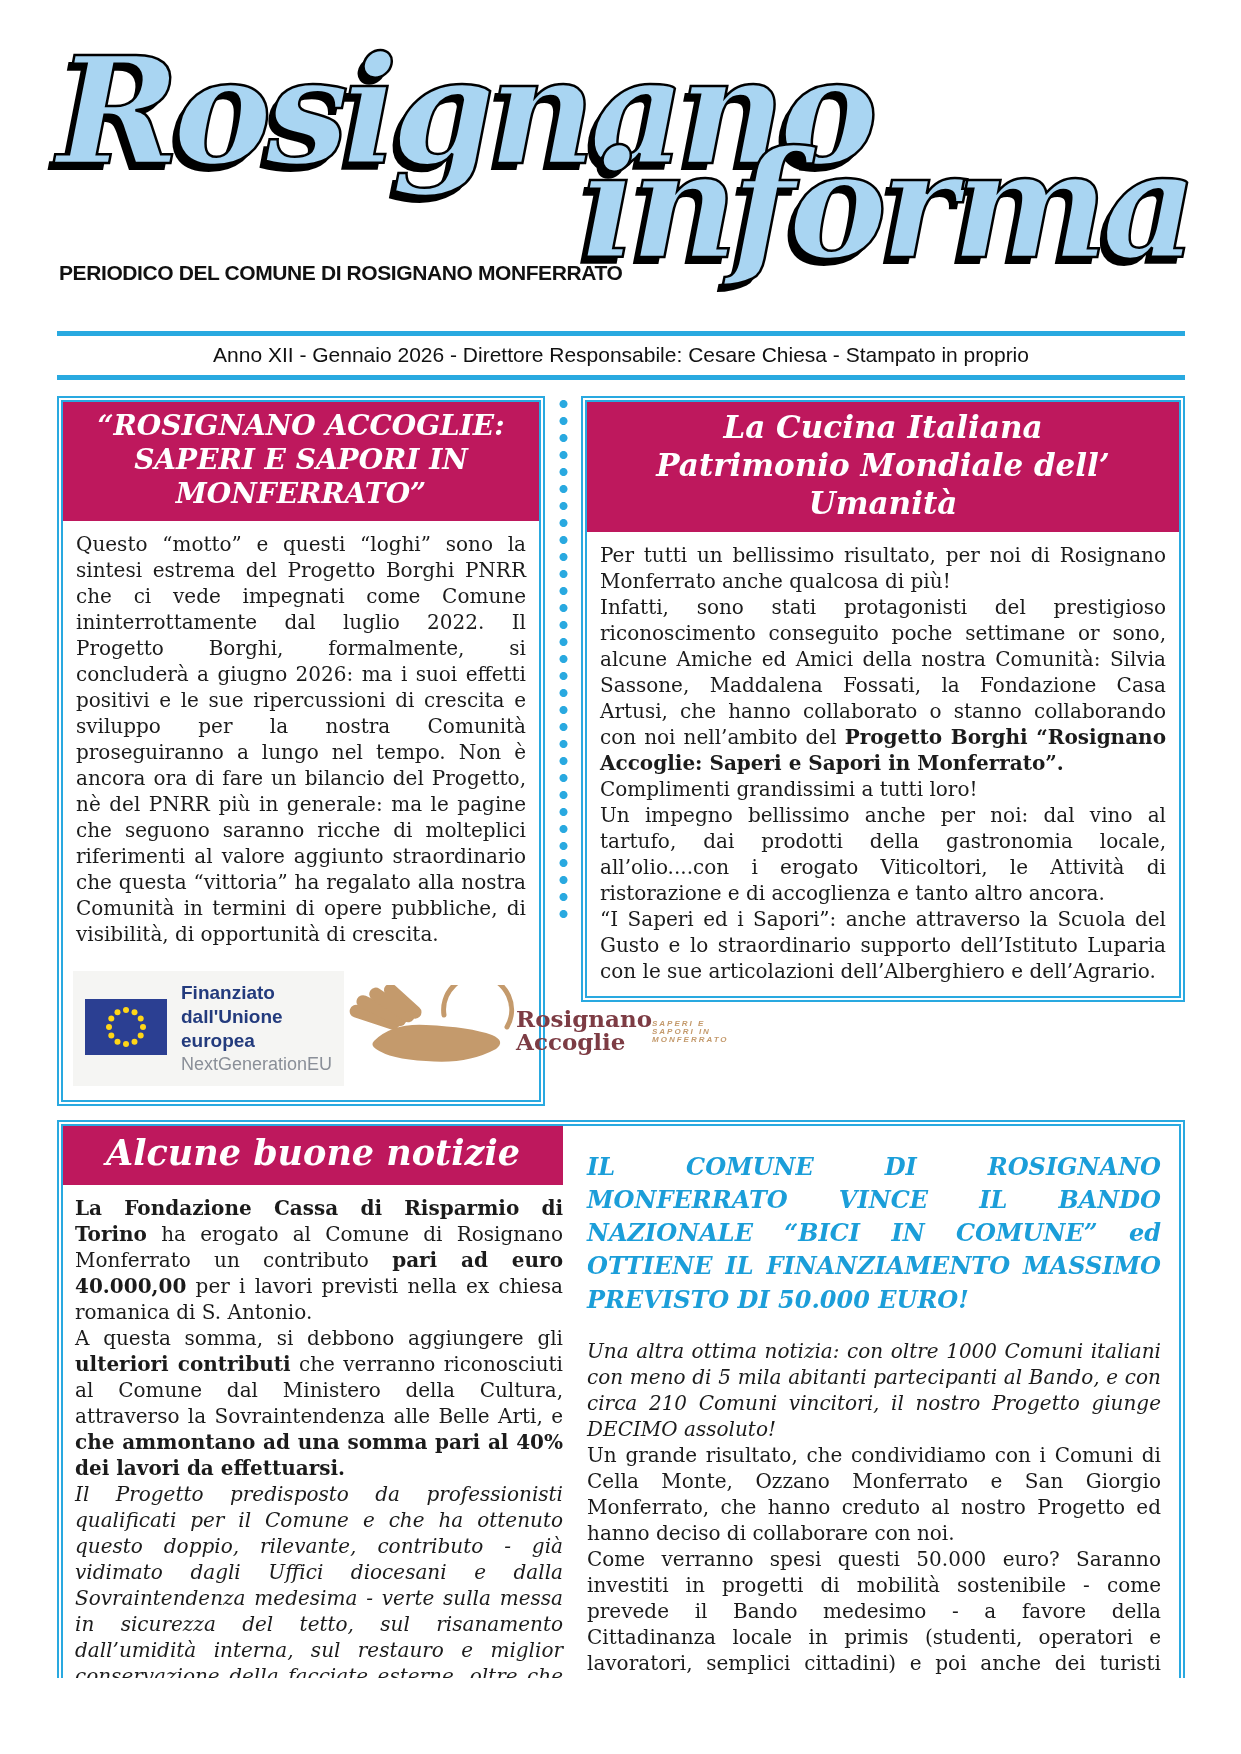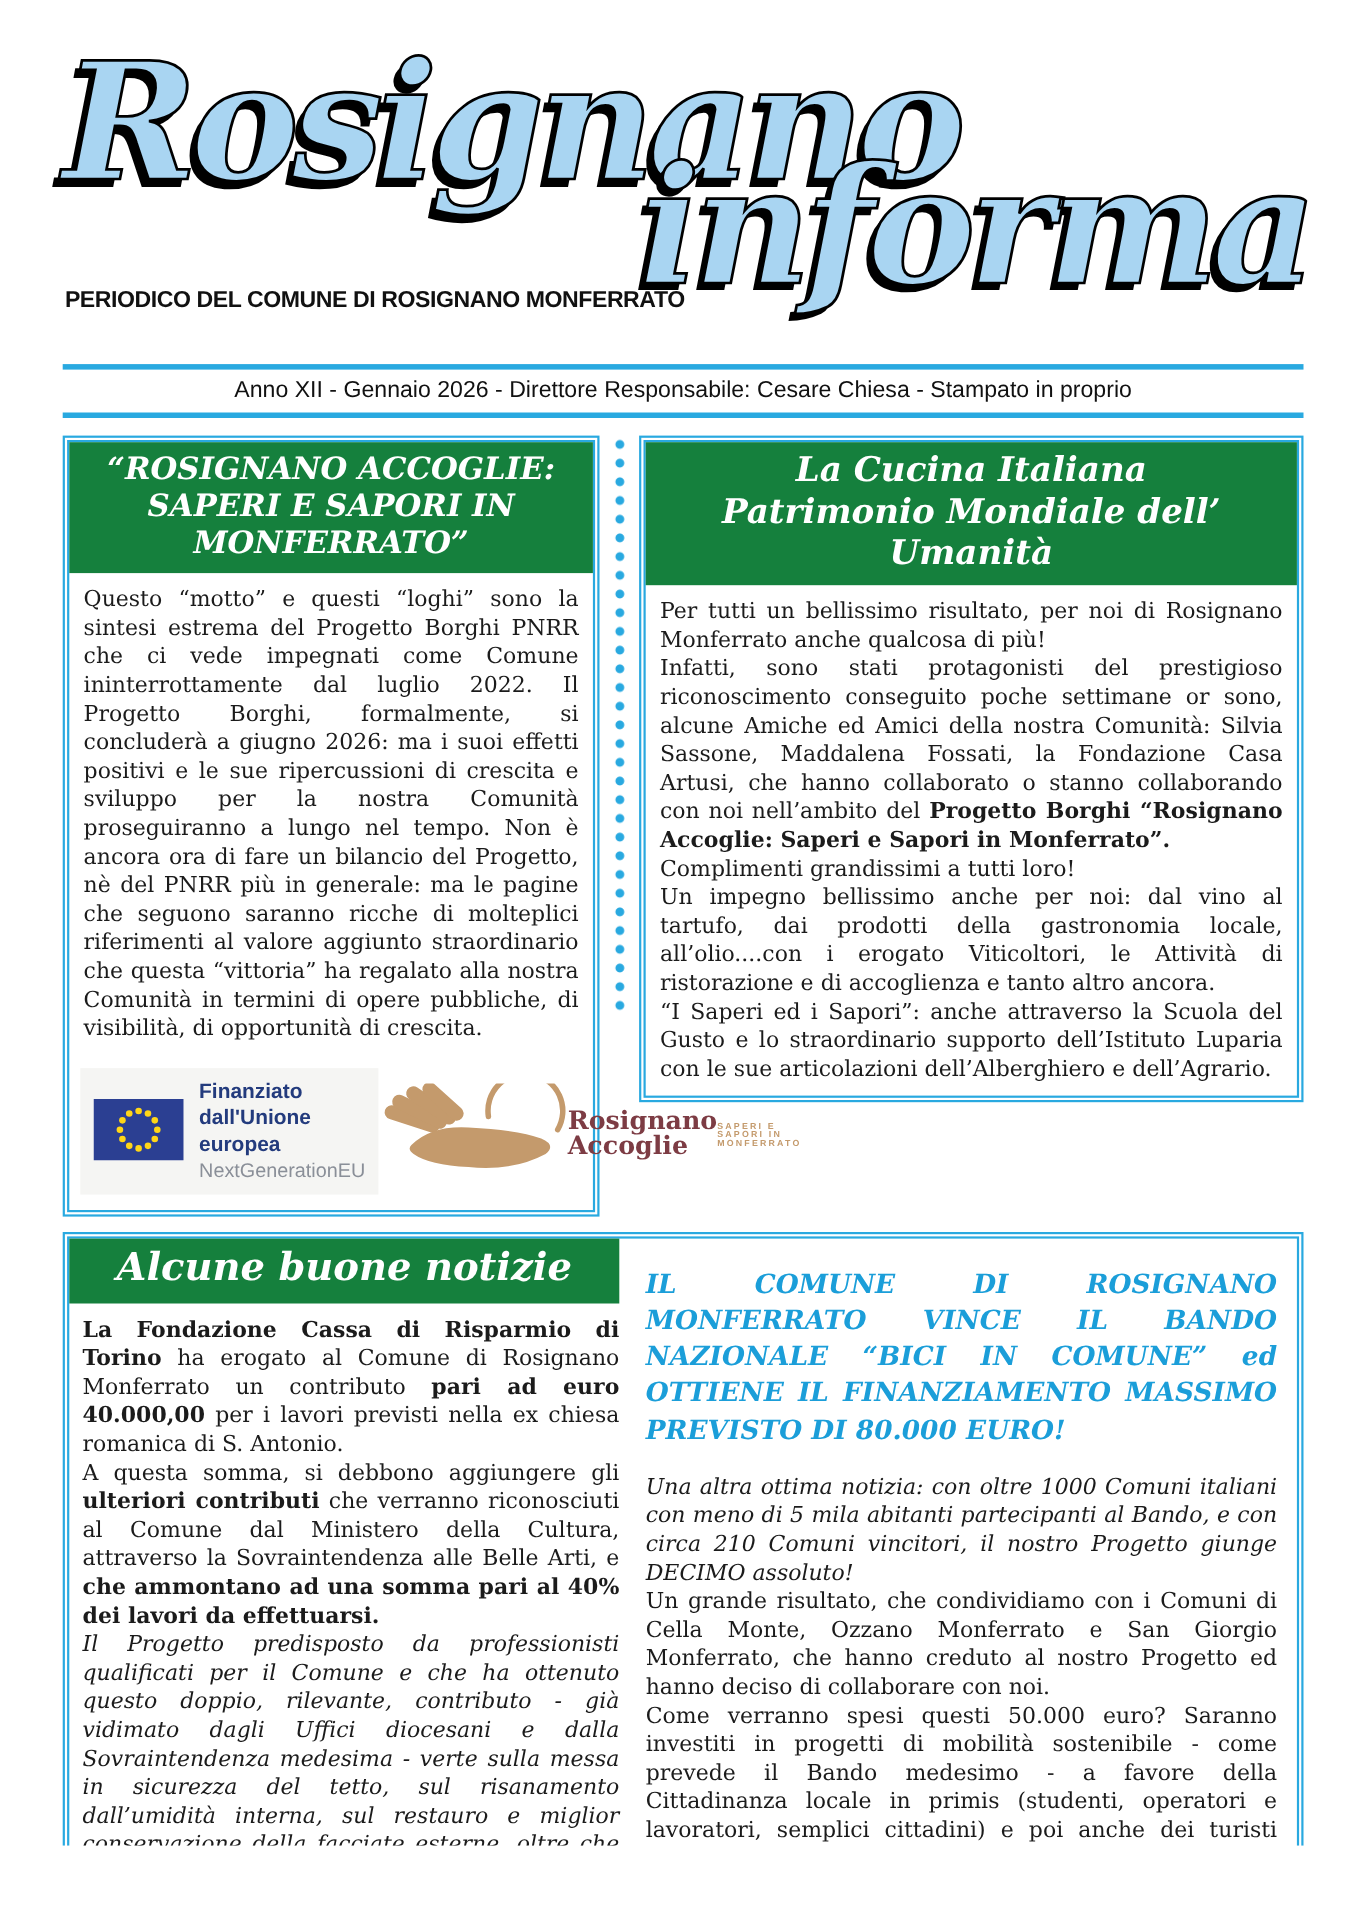--- a/index.html
+++ b/index.html
@@ -38,21 +38,21 @@
   .rule{height:5px;background:#29a9e0;}
   .issue-line{
     text-align:center;
     font-family:"Liberation Sans", sans-serif;
     font-size:21px;color:#111;
     padding:7px 0 8px;
   }
   
   .dbox{border:6px double #29a9e0;background:#fff;}
   .box-header{
-    background:#15803d;color:#fff;
+    background:#be185d;color:#fff;
     font-style:italic;font-weight:bold;
     text-align:center;
     font-family:"DejaVu Serif", serif;
   }
   .art-body{
     padding:10px 13px 12px;
     font-size:20px;line-height:1.3;
     text-align:justify;
   }
   .art-body p{margin:0;}
@@ -78,21 +78,21 @@
     padding:12px 14px 14px 10px;
   }
   .eu-block{
     display:flex;align-items:center;gap:14px;
     background:#f5f5f3;padding:10px 12px;
   }
   .eu-text1{font-family:"Liberation Sans", sans-serif;font-weight:bold;font-size:19px;color:#233b7d;line-height:1.25;}
   .eu-text2{font-family:"Liberation Sans", sans-serif;font-size:18px;color:#8a8f98;line-height:1.3;}
   .acc-logo{display:flex;flex-direction:row;align-items:center;line-height:1;}
   .acc-name{font-family:"DejaVu Serif", serif;font-weight:bold;font-size:23px;color:#7d3c44;margin-top:2px;}
-  .acc-sub{font-family:"Liberation Sans", sans-serif;font-weight:bold;font-size:8px;letter-spacing:2px;color:#c49a6c;margin-top:6px;}
+  .acc-sub{font-family:"Liberation Sans", sans-serif;font-weight:bold;font-size:8px;letter-spacing:2px;color:#c49a6c;margin-top:6px;font-style:italic;}
   
   .row2{
     margin-top:14px;
     display:grid;
     grid-template-columns:500px 1fr;
     column-gap:24px;
     padding-right:12px;
   }
   .hdr-notizie{font-size:35px;line-height:1.1;padding:8px 4px 12px;}
   .row2-left .art-body{padding:10px 0 12px 12px;}
@@ -199,21 +199,21 @@
   <div class="dbox row2">
     <div class="row2-left">
       <div class="box-header hdr-notizie">Alcune buone notizie</div>
       <div class="art-body">
         <p><span style="font-weight: bold;">La Fondazione Cassa di Risparmio di Torino</span><span> ha erogato al Comune di Rosignano Monferrato un contributo </span><span style="font-weight: bold;">pari ad euro 40.000,00</span><span> per i lavori previsti nella ex chiesa romanica di S. Antonio.</span></p>
         <p><span>A questa somma, si debbono aggiungere gli </span><span style="font-weight: bold;">ulteriori contributi</span><span> che verranno riconosciuti al Comune dal Ministero della Cultura, attraverso la Sovraintendenza alle Belle Arti, e </span><span style="font-weight: bold;">che ammontano ad una somma pari al 40% dei lavori da effettuarsi.</span></p>
         <p class="it">Il Progetto predisposto da professionisti qualificati per il Comune e che ha ottenuto questo doppio, rilevante, contributo - già vidimato dagli Uffici diocesani e dalla Sovraintendenza medesima - verte sulla messa in sicurezza del tetto, sul risanamento dall’umidità interna, sul restauro e miglior conservazione della facciate esterne, oltre che sull’avvio del  rifacimento dell’ impianto elettrico interno.</p>
       </div>
     </div>
     <div class="row2-right">
-      <p class="bici-title">IL COMUNE DI ROSIGNANO MONFERRATO VINCE IL BANDO NAZIONALE “BICI IN COMUNE” ed OTTIENE IL FINANZIAMENTO MASSIMO PREVISTO DI 80.000 EURO!</p>
+      <p class="bici-title">IL COMUNE DI ROSIGNANO MONFERRATO VINCE IL BANDO NAZIONALE “BICI IN COMUNE” ed OTTIENE IL FINANZIAMENTO MASSIMO PREVISTO DI 50.000 EURO!</p>
       <div class="bici-body">
         <p class="it">Una altra ottima notizia: con oltre 1000 Comuni italiani con meno di 5 mila abitanti partecipanti al Bando, e con circa 210 Comuni vincitori, il nostro Progetto giunge DECIMO assoluto!</p>
         <p>Un grande risultato, che condividiamo con i Comuni di Cella Monte, Ozzano Monferrato e San Giorgio Monferrato, che hanno creduto al nostro Progetto ed hanno deciso di collaborare con noi.</p>
         <p>Come verranno spesi questi 50.000 euro? Saranno investiti in progetti di mobilità sostenibile - come prevede il Bando medesimo - a favore della Cittadinanza locale in primis (studenti, operatori e lavoratori, semplici cittadini) e poi anche dei turisti (interagendo con i tre Comuni limitrofi con cui abbiamo già proficue collaborazioni in corso).</p>
       </div>
     </div>
   </div>
 
 </div>
 

